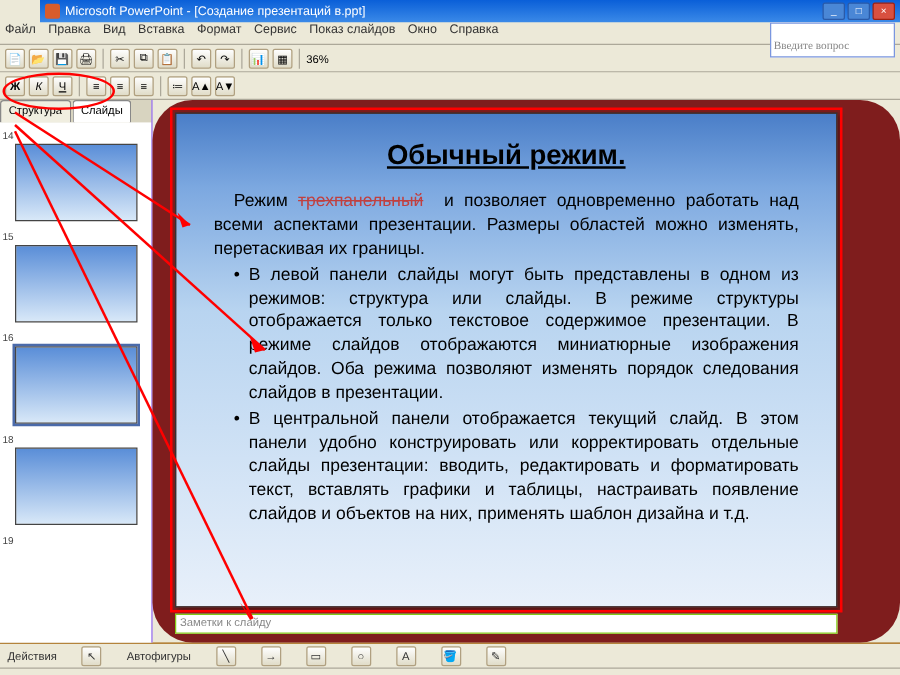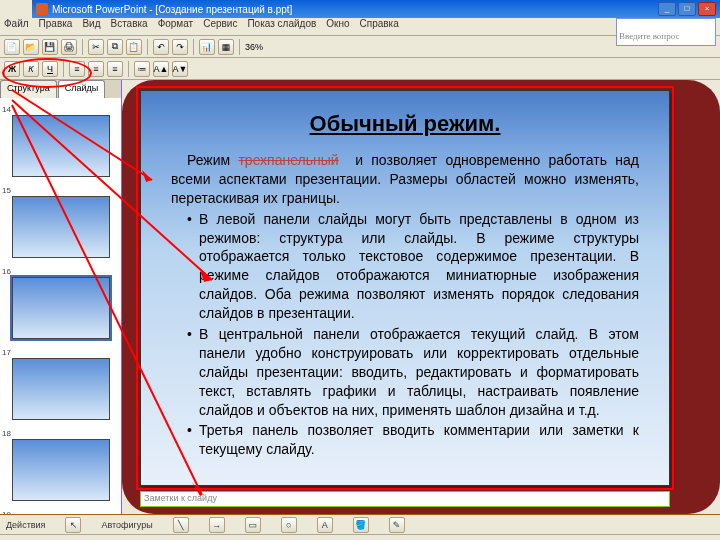--- a/index.html
+++ b/index.html
@@ -112,38 +112,36 @@
 
   <div class="sidepanel">
     <div class="tabs">
       <div class="tab">Структура</div>
       <div class="tab active">Слайды</div>
     </div>
     <div class="thumbs">
       <div class="thumb-item"><span class="thumb-num">14</span><div class="thumb"></div></div>
       <div class="thumb-item"><span class="thumb-num">15</span><div class="thumb"></div></div>
       <div class="thumb-item"><span class="thumb-num">16</span><div class="thumb selected"></div></div>
-      <div class="thumb-item"><span class="thumb-num">17</span><div class="thumb"></div></div>
       <div class="thumb-item"><span class="thumb-num">18</span><div class="thumb"></div></div>
       <div class="thumb-item"><span class="thumb-num">19</span></div>
 
     </div>
   </div>
 
   <div class="slide-area">
     <div class="slide-wrap">
       <div class="red-frame"></div>
       <div class="slide">
         <h1>Обычный режим.</h1>
         <div class="body">
           <p>Режим <span class="strike">трехпанельный</span> &nbsp;и позволяет одновременно работать над всеми аспектами презентации. Размеры областей можно изменять, перетаскивая их границы.</p>
           <ul>
             <li>В левой панели слайды могут быть представлены в одном из режимов: структура или слайды. В режиме структуры отображается только текстовое содержимое презентации. В режиме слайдов отображаются миниатюрные изображения слайдов. Оба режима позволяют изменять порядок следования слайдов в презентации.</li>
             <li>В центральной панели отображается текущий слайд. В этом панели удобно конструировать или корректировать отдельные слайды презентации: вводить, редактировать и форматировать текст, вставлять графики и таблицы, настраивать появление слайдов и объектов на них, применять шаблон дизайна и т.д.</li>
-            <li>Третья панель позволяет вводить комментарии или заметки к текущему слайду.</li>
           </ul>
         </div>
       </div>
     </div>
     <div class="notes">Заметки к слайду</div>
 
     <svg class="arrow" style="left:-120px;top:-10px;width:160px;height:120px">
       <line x1="10" y1="20" x2="150" y2="110" stroke="red" stroke-width="2"></line>
       <polygon points="150,110 140,100 144,112" fill="red"></polygon>
     </svg>

